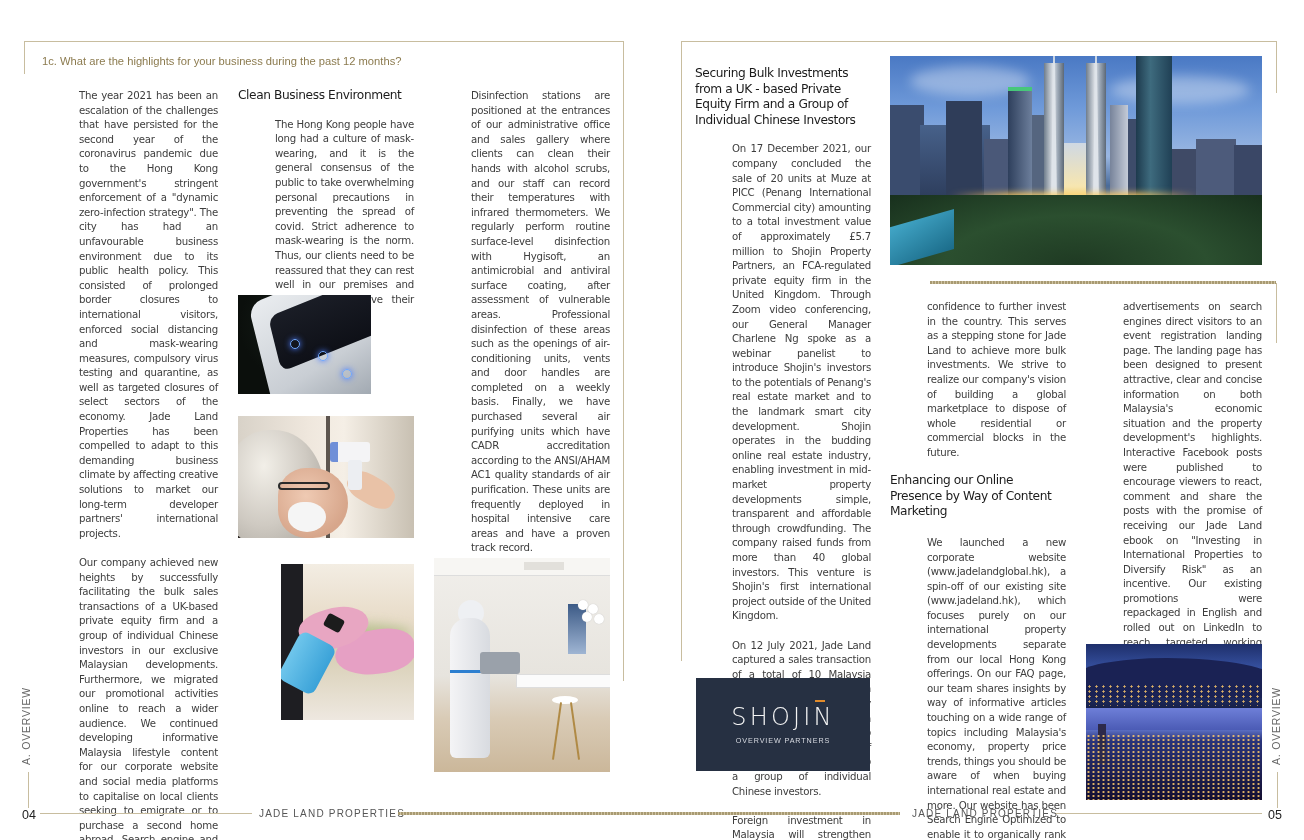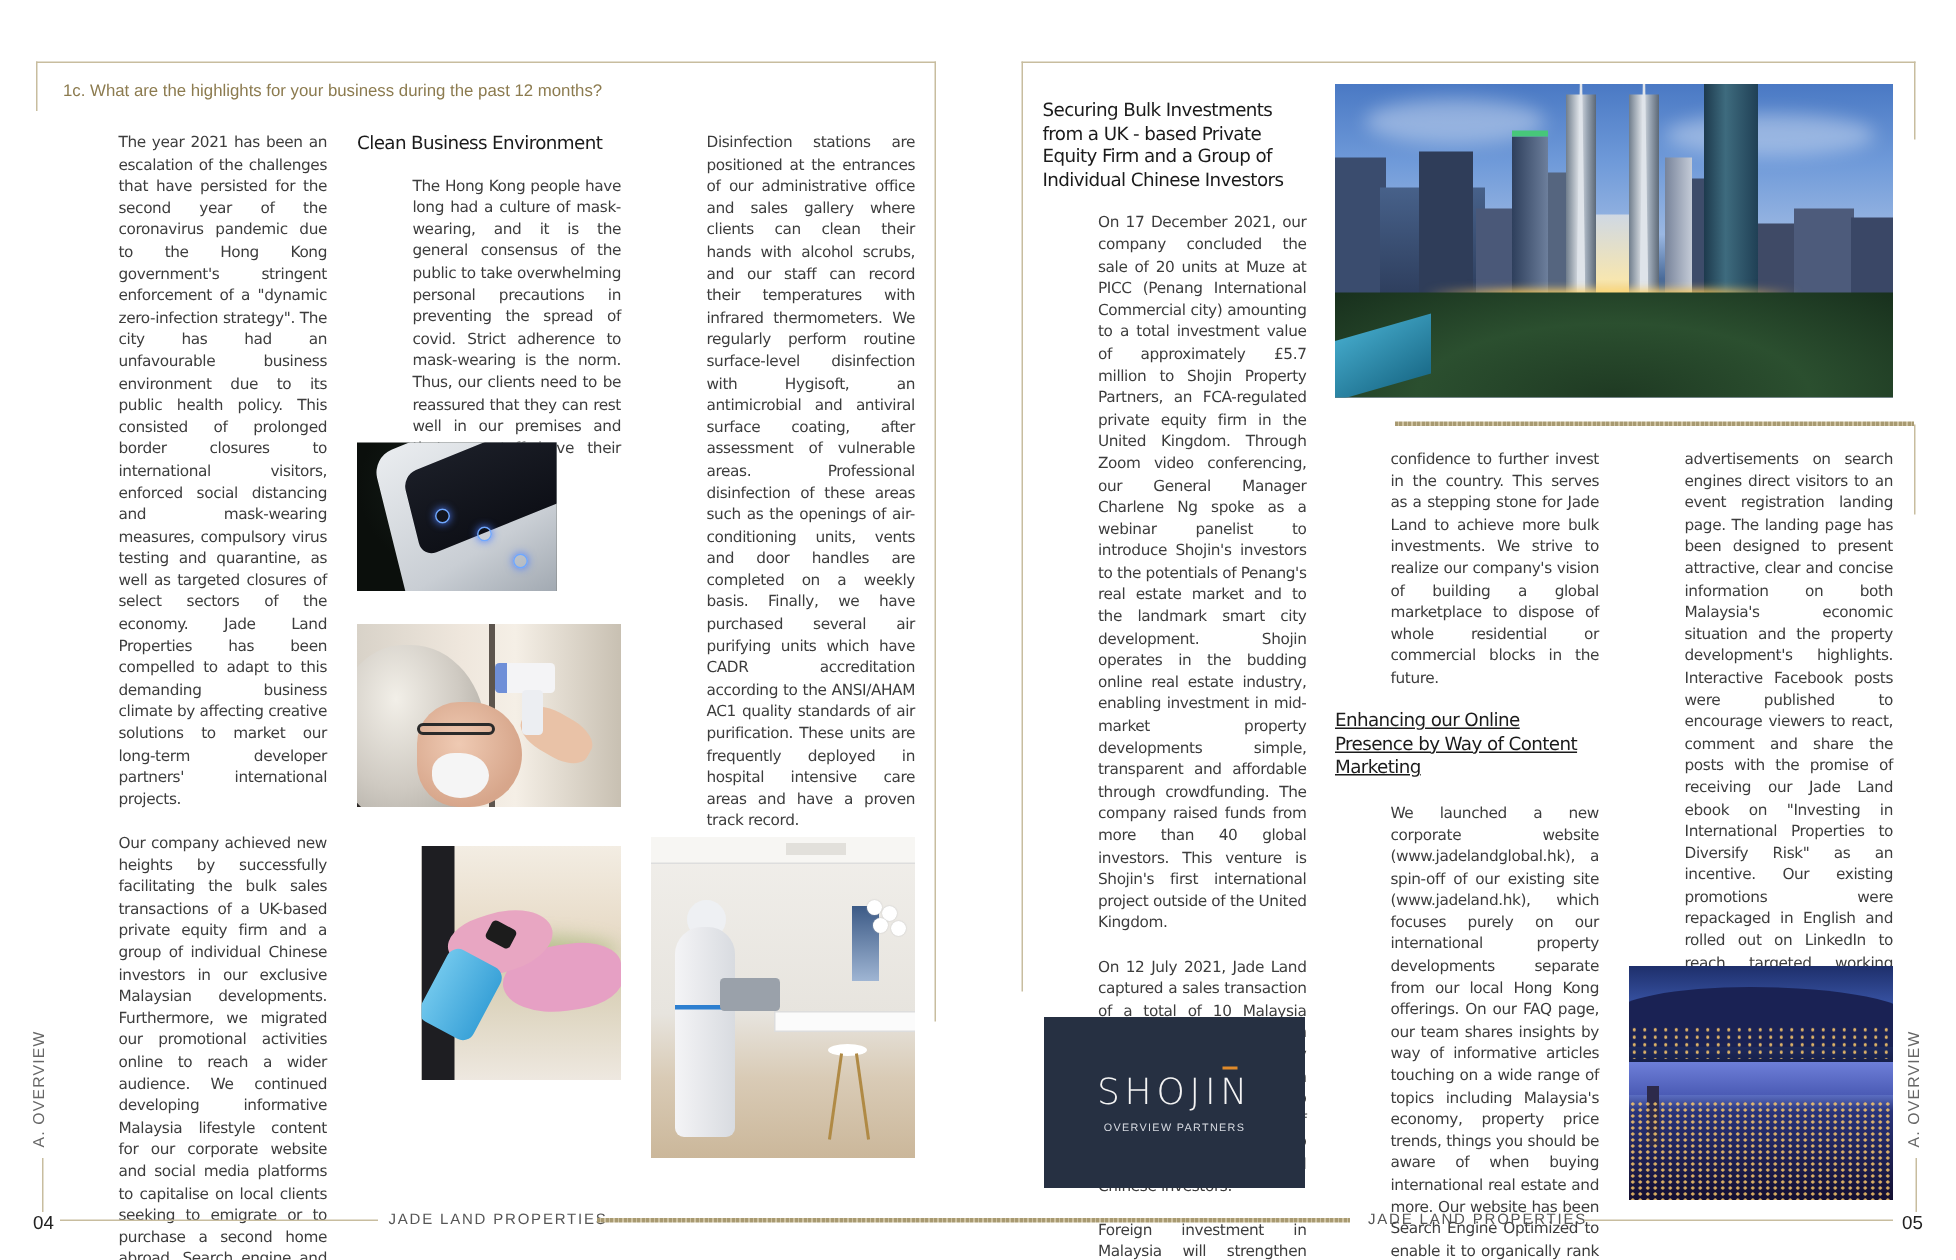--- a/index.html
+++ b/index.html
@@ -287,32 +287,32 @@
     <div class="bld" style="left:344px; width:28px; height:60px; background:#3a4766;"></div>
     <div class="glow" style="left:60px; width:250px;"></div>
     <div class="park"></div>
     <div class="roof"></div>
   </div>
 
   <div class="abs" style="left:890px; top:300px; width:176px;">
     <div class="body-text">
       <p>confidence to further invest in the country. This serves as a stepping stone for Jade Land to achieve more bulk investments. We strive to realize our company's vision of building a global marketplace to dispose of whole residential or commercial blocks in the future.</p>
     </div>
-    <div class="heading" style="margin-top:-2px;text-decoration:underline;">Enhancing our Online Presence by Way of Content Marketing</div>
+    <div class="heading" style="margin-top:-2px;">Enhancing our Online Presence by Way of Content Marketing</div>
     <div class="body-text" style="margin-top:16px;">
       <p>We launched a new corporate website (www.jadelandglobal.hk), a spin-off of our existing site (www.jadeland.hk), which focuses purely on our international property developments separate from our local Hong Kong offerings. On our FAQ page, our team shares insights by way of informative articles touching on a wide range of topics including Malaysia's economy, property price trends, things you should be aware of when buying international real estate and more. Our website has been Search Engine Optimized to enable it to organically rank high on Google and Yahoo search results for relevant keywords.</p>
       <p>In addition, we conducted long-term social media and search engine marketing campaigns. Paid</p>
     </div>
   </div>
 
   <div class="abs body-text" style="left:1086px; top:300px; width:176px;">
     <p>advertisements on search engines direct visitors to an event registration landing page. The landing page has been designed to present attractive, clear and concise information on both Malaysia's economic situation and the property development's highlights. Interactive Facebook posts were published to encourage viewers to react, comment and share the posts with the promise of receiving our Jade Land ebook on "Investing in International Properties to Diversify Risk" as an incentive. Our existing promotions were repackaged in English and rolled out on LinkedIn to reach targeted working professionals. Sharing impactful, relevant and educational content allows our customers to make informed decisions when purchasing. In turn, it also benefits Jade Land Properties' brand by building credibility and trust.</p>
   </div>
 
-  <div class="abs shojin" style="left:696px; top:678px; width:174px; height:114px;">
+  <div class="abs shojin" style="left:696px; top:678px; width:174px; height:93px;">
     <div class="shojin-name">
       <span class="shojin-bar"></span>
       <span>SHOJIN</span>
     </div>
     <div class="shojin-sub">OVERVIEW PARTNERS</div>
   </div>
 
   <div class="photo ph-penang" style="left:1086px; top:644px; width:176px; height:156px;" title="Penang city at night">
     <div class="hill"></div>
     <div class="lights" style="top:40px; height:22px;"></div>

